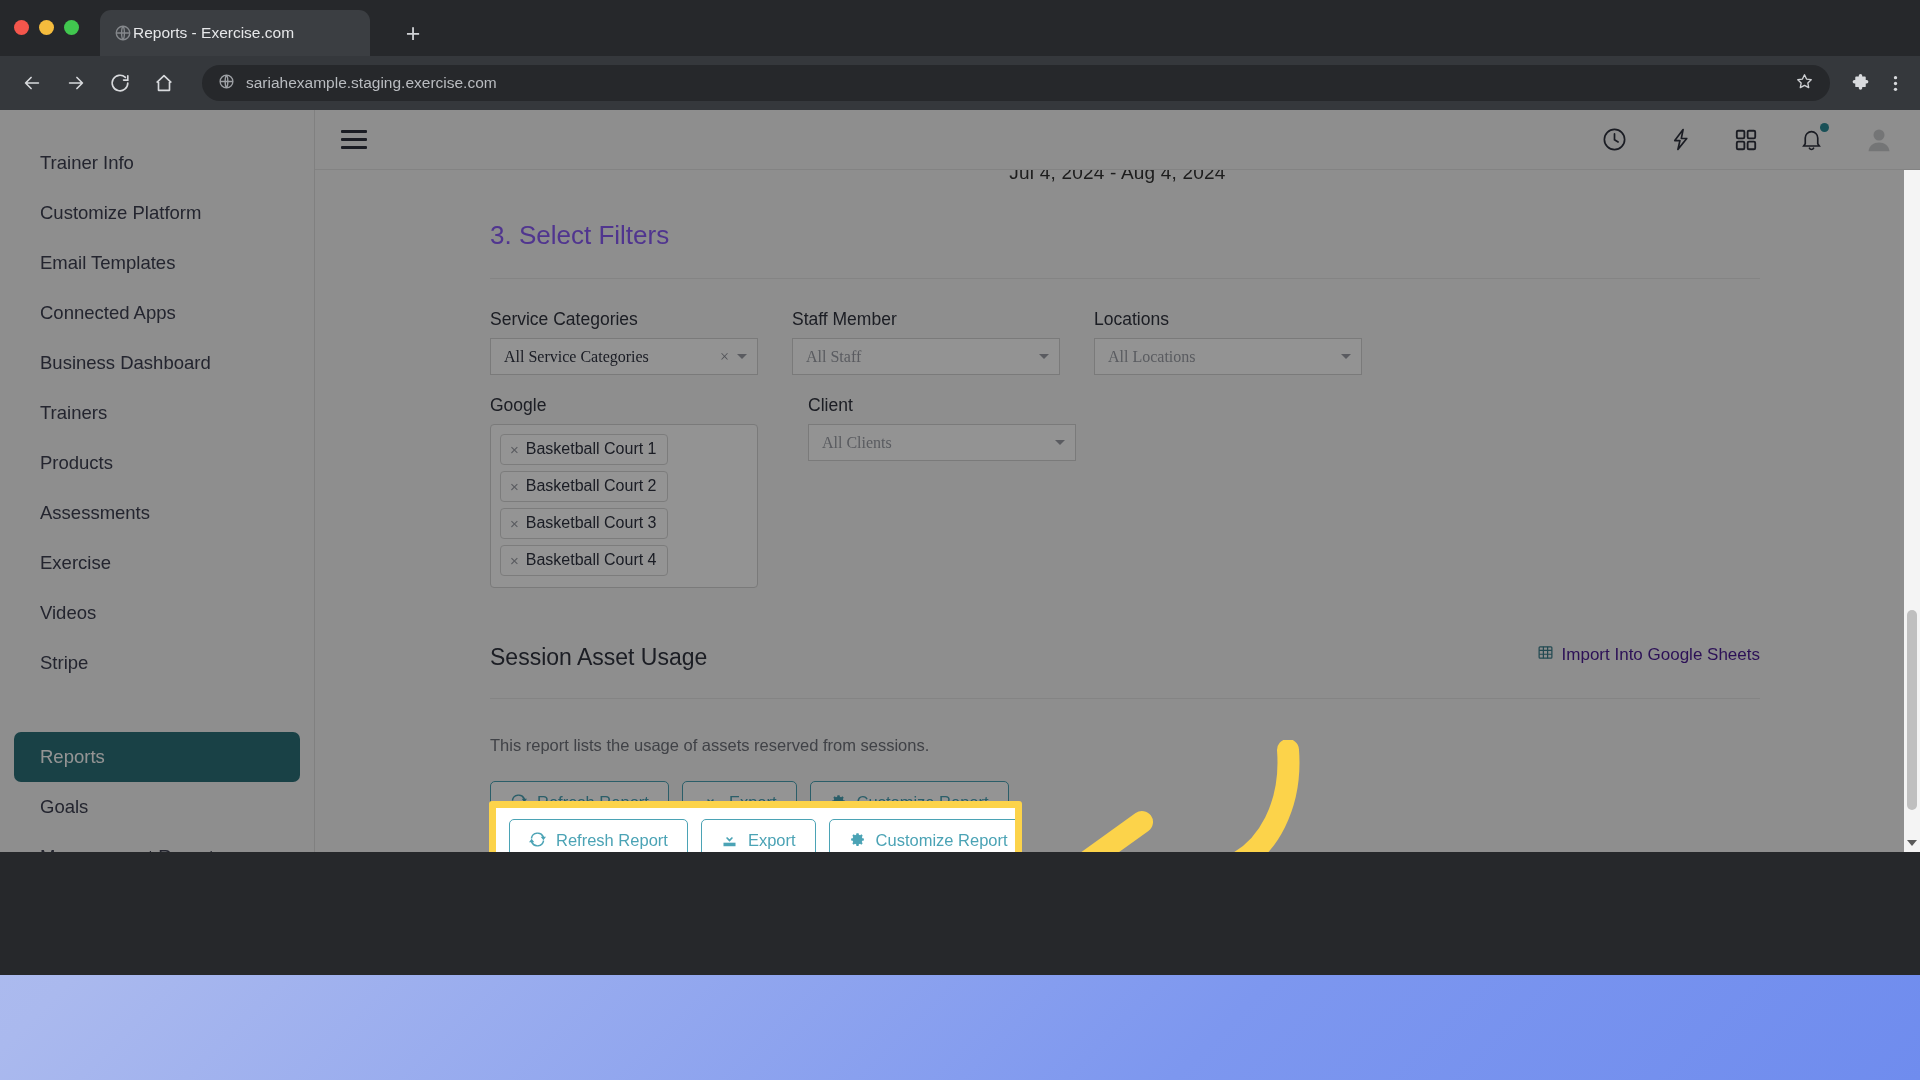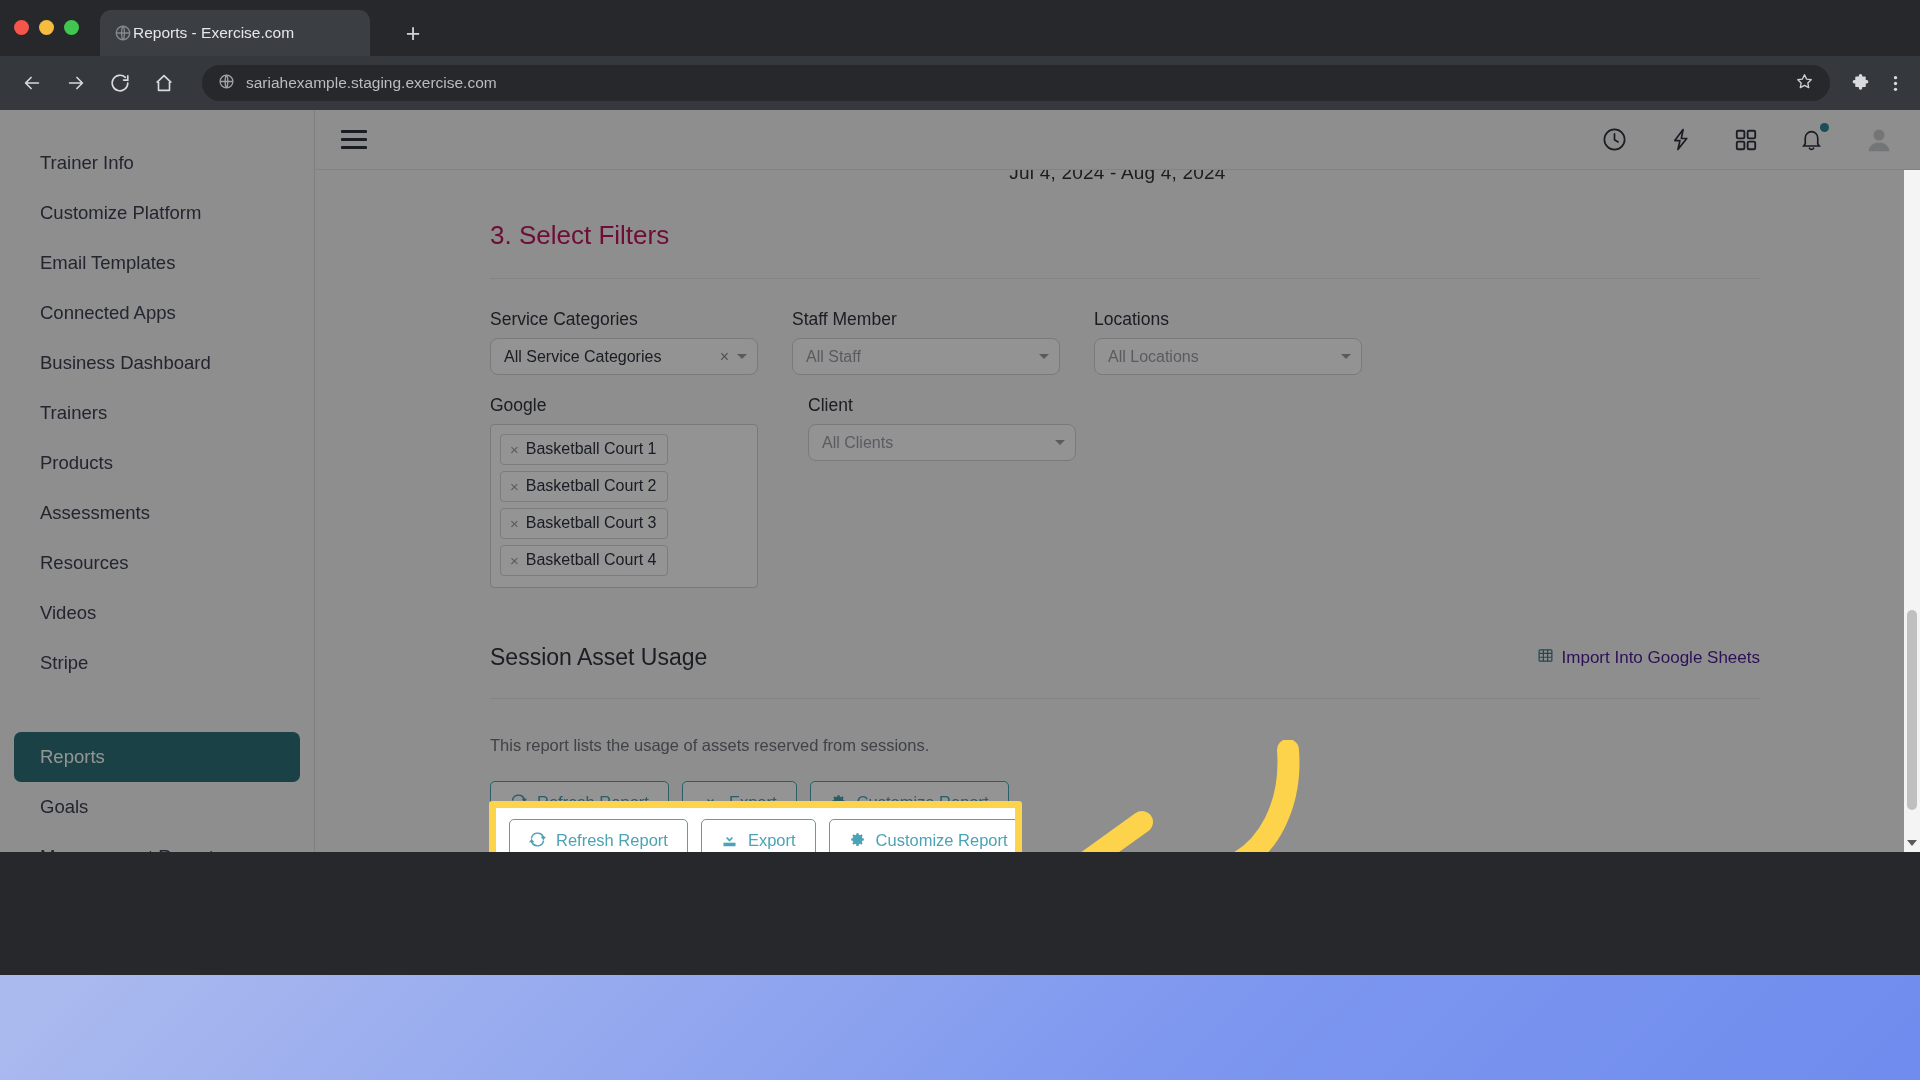--- a/index.html
+++ b/index.html
@@ -108,29 +108,29 @@
 
   .daterange-clip {
     position: absolute; left: 0; right: 0; top: -8px; height: 26px;
     overflow: hidden; text-align: center;
   }
   .daterange {
     display: inline-block; color: #333; font-size: 19px; letter-spacing: .2px;
   }
 
   .panel { margin: 0 160px 0 175px; padding-top: 50px; }
-  .panel-title { font-size: 26px; color: #be185d; font-weight: 400; }
+  .panel-title { font-size: 26px; color: #8b5cf6; font-weight: 400; }
   .rule { height: 1px; background: #e4e4e4; margin-top: 27px; }
 
   .filters { display: flex; gap: 34px; margin-top: 30px; }
   .fcol { width: 268px; }
   .flabel { font-size: 17.5px; color: #31343f; margin-bottom: 8px; }
   .select {
-    height: 37px; border: 1px solid #d2d2d2; border-radius: 8px; background: #fdfdfd;
-    display: flex; align-items: center; padding: 0 10px 0 13px; gap: 8px;
+    height: 37px; border: 1px solid #d2d2d2; border-radius: 0; background: #fdfdfd;
+    display: flex; align-items: center; padding: 0 10px 0 13px; gap: 8px; font-family: Liberation Serif, serif;
   }
   .select .val { font-size: 16px; color: #2f3340; flex: 1; white-space: nowrap; }
   .select .val.ph { color: #9b9ea6; }
   .clearx { color: #8b8e96; font-size: 16px; }
   .caret {
     width: 0; height: 0; border-left: 5px solid transparent;
     border-right: 5px solid transparent; border-top: 5px solid #9b9ea6;
   }
 
   .row2 { display: flex; gap: 50px; margin-top: 20px; }
@@ -140,21 +140,21 @@
     width: 268px;
   }
   .tag {
     border: 1px solid #d6d6d6; border-radius: 4px; background: #fff;
     padding: 5px 10px 6px 9px; font-size: 16px; color: #2f3340;
     display: inline-flex; align-items: center; gap: 7px; align-self: flex-start;
   }
   .tag .x { color: #9b9ea6; font-size: 15px; }
 
   .report-head {
-    display: flex; align-items: center; margin-top: 56px;
+    display: flex; align-items: flex-start; margin-top: 56px;
   }
   .report-title { font-size: 23px; color: #31343f; font-weight: 400; }
   .gs-link {
     margin-left: auto; color: #4c1d95; font-size: 17px;
     display: inline-flex; align-items: center; gap: 8px;
   }
   .report-desc { font-size: 16.5px; color: #6f727a; margin-top: 37px; }
 
   .btnrow { display: flex; gap: 13px; margin-top: 26px; }
   .obtn {
@@ -284,21 +284,21 @@
     <nav class="sidebar">
       <div class="side-inner">
         <a class="side-item">Trainer Info</a>
         <a class="side-item">Customize Platform</a>
         <a class="side-item">Email Templates</a>
         <a class="side-item">Connected Apps</a>
         <a class="side-item">Business Dashboard</a>
         <a class="side-item">Trainers</a>
         <a class="side-item">Products</a>
         <a class="side-item">Assessments</a>
-        <a class="side-item">Resources</a>
+        <a class="side-item">Exercise</a>
         <a class="side-item">Videos</a>
         <a class="side-item">Stripe</a>
         <a class="side-item active">Reports</a>
         <a class="side-item">Goals</a>
         <a class="side-item">Measurement Reports</a>
       </div>
     </nav>
 
     <header class="appbar">
       <div class="hamburger">

